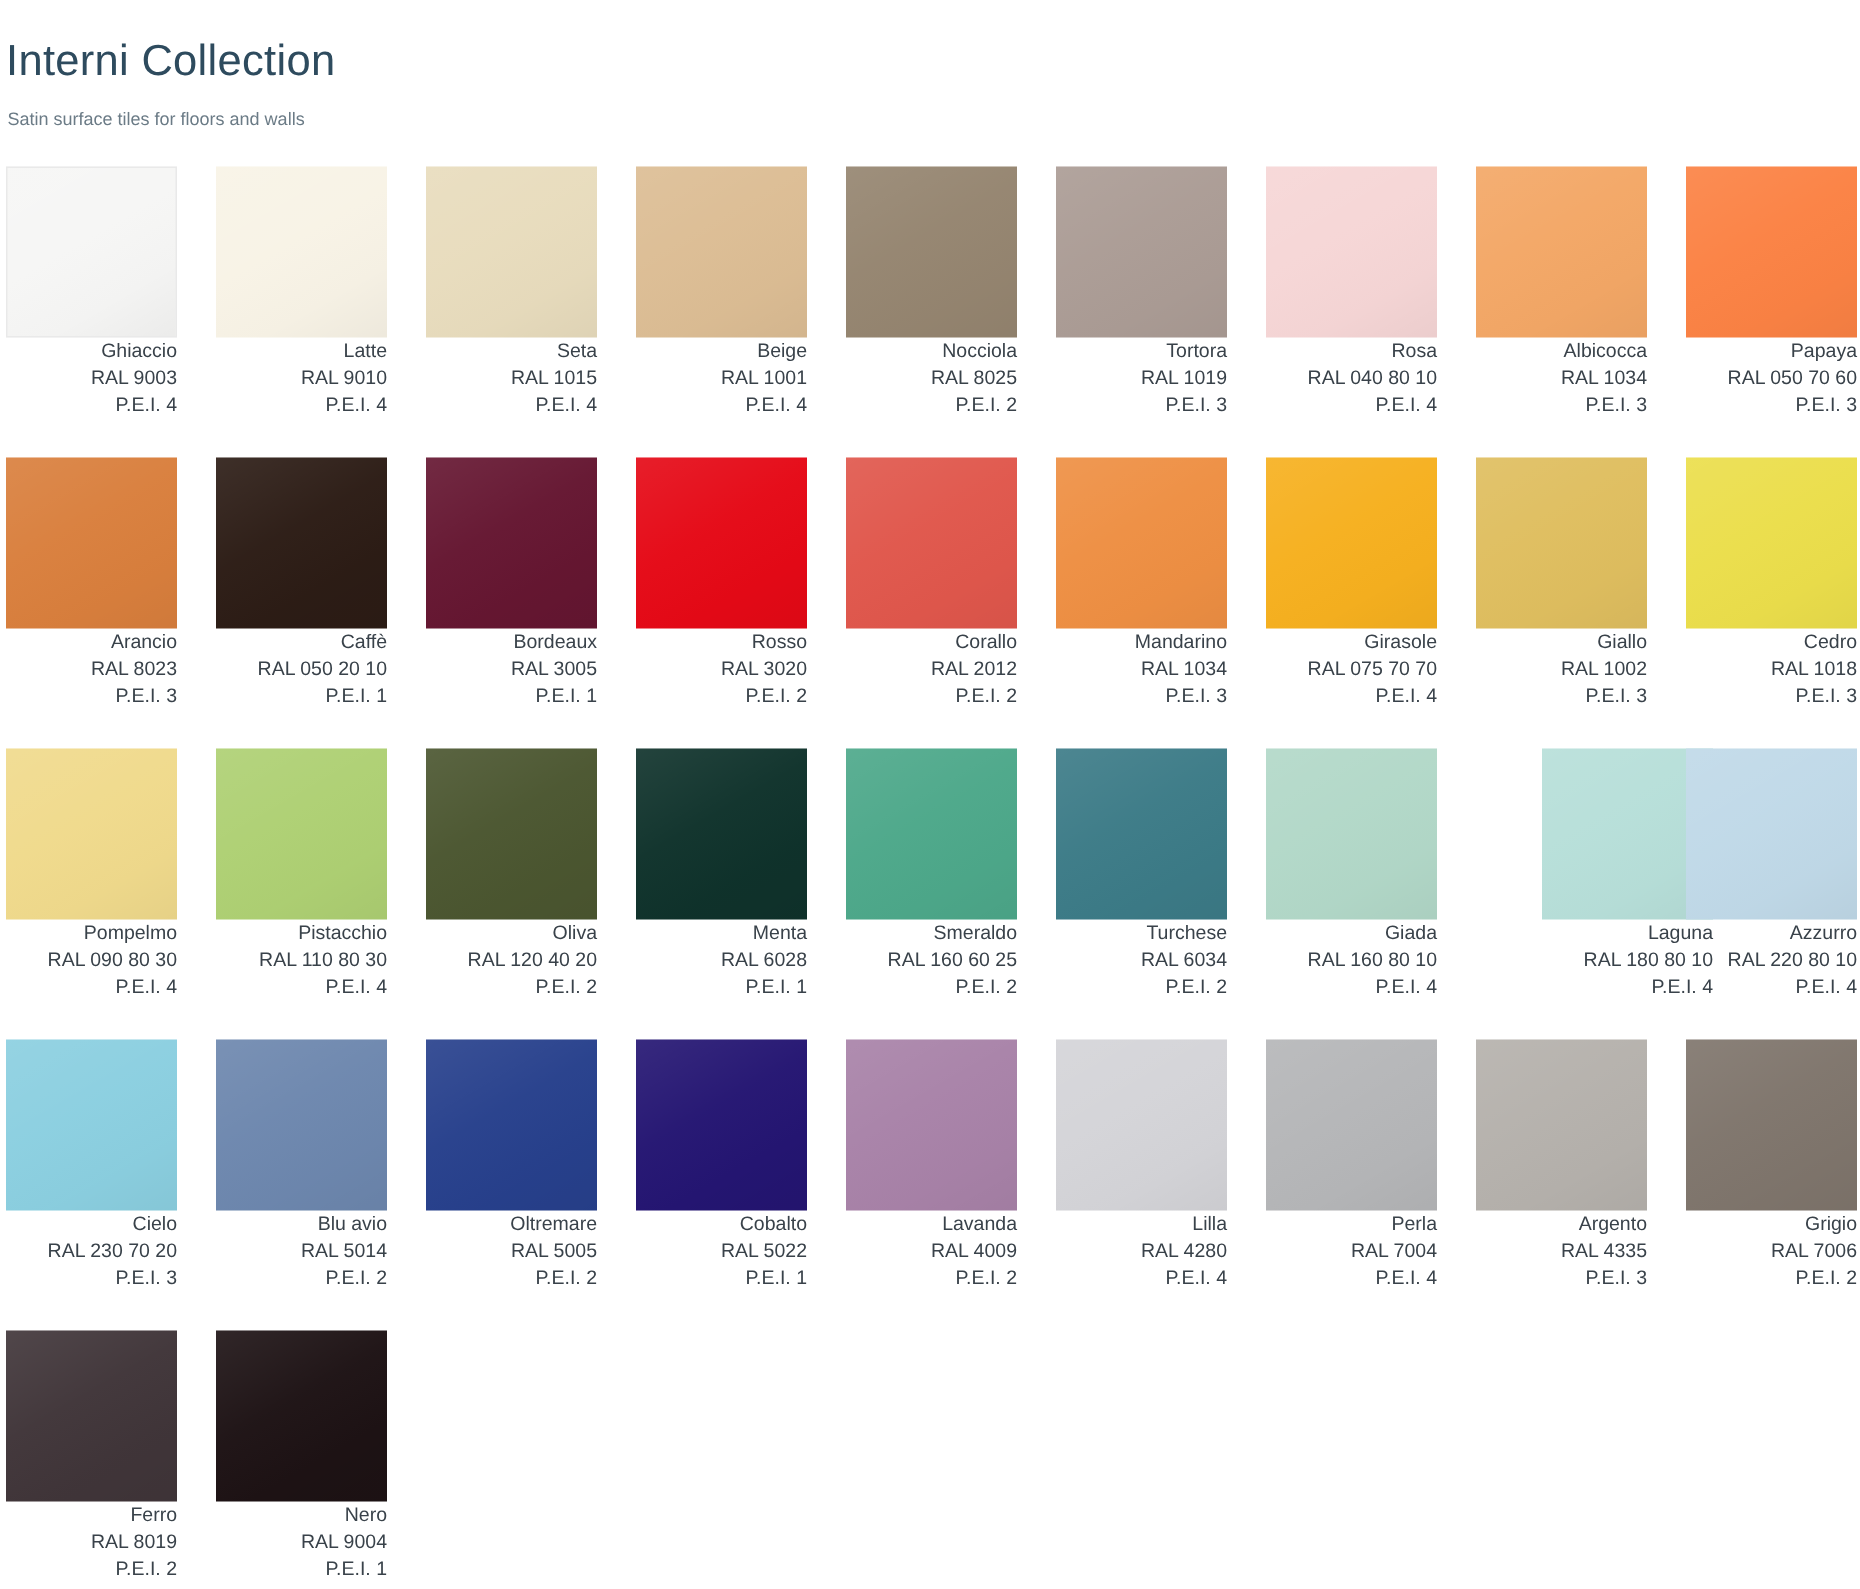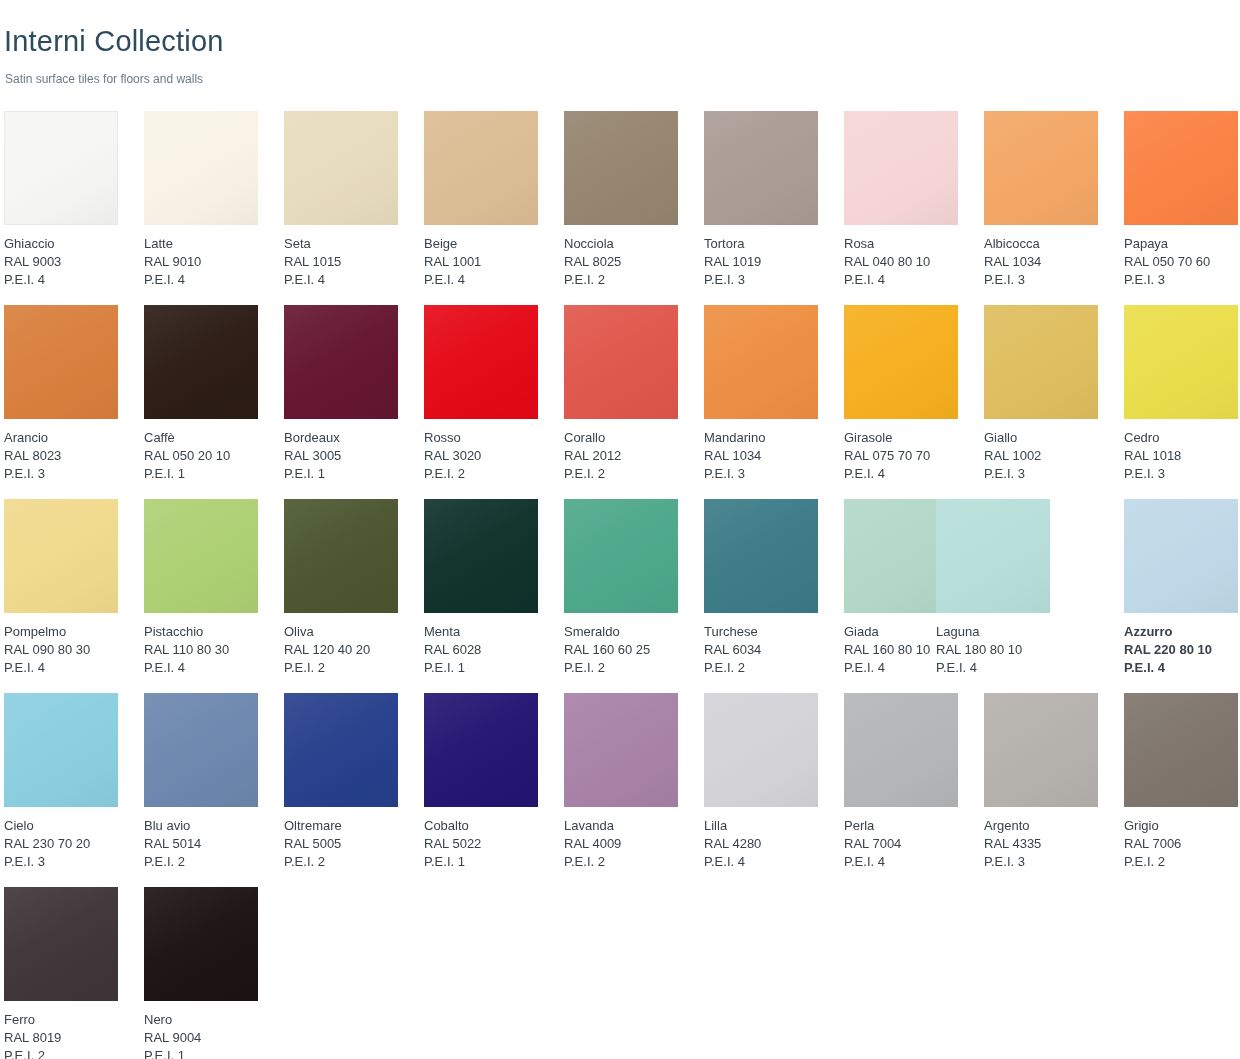--- a/index.html
+++ b/index.html
@@ -64,22 +64,22 @@
         rgba(255,255,255,0.085) 0%,
         rgba(255,255,255,0.02) 42%,
         rgba(0,0,0,0.012) 72%,
         rgba(0,0,0,0.045) 100%);
     background-blend-mode: normal;
   }
   .swatch-chip.bordered {
     border: 1px solid #e9e9e9;
   }
   .swatch-caption {
-    margin-top: 10px;
-    text-align: left;
+    margin-top: 0;
+    text-align: right;
     color: #39424a;
     font-size: 13px;
     line-height: 18px;
   }
   .swatch-name {
     display: block;
     white-space: nowrap;
   }
   .swatch-ral {
     display: block;
@@ -298,29 +298,29 @@
           </div>
         </div>
         <div class="swatch-cell" style="left: 844px;">
           <div class="swatch-chip" style="background-color: rgb(178, 216, 200);"></div>
           <div class="swatch-caption">
             <span class="swatch-name">Giada</span>
             <span class="swatch-ral">RAL 160 80 10</span>
             <span class="swatch-pei">P.E.I. 4</span>
           </div>
         </div>
-        <div class="swatch-cell" style="left: 936px;">
+        <div class="swatch-cell" style="left: 1028px;">
           <div class="swatch-chip" style="background-color: rgb(183, 223, 217);"></div>
           <div class="swatch-caption">
             <span class="swatch-name">Laguna</span>
             <span class="swatch-ral">RAL 180 80 10</span>
             <span class="swatch-pei">P.E.I. 4</span>
           </div>
         </div>
-        <div class="swatch-cell" style="left: 1124px; font-weight: bold;">
+        <div class="swatch-cell" style="left: 1124px;">
           <div class="swatch-chip" style="background-color: rgb(192, 217, 232);"></div>
           <div class="swatch-caption">
             <span class="swatch-name">Azzurro</span>
             <span class="swatch-ral">RAL 220 80 10</span>
             <span class="swatch-pei">P.E.I. 4</span>
           </div>
         </div>
       </div>
       <div class="swatch-row">
         <div class="swatch-cell" style="left: 4px;">

